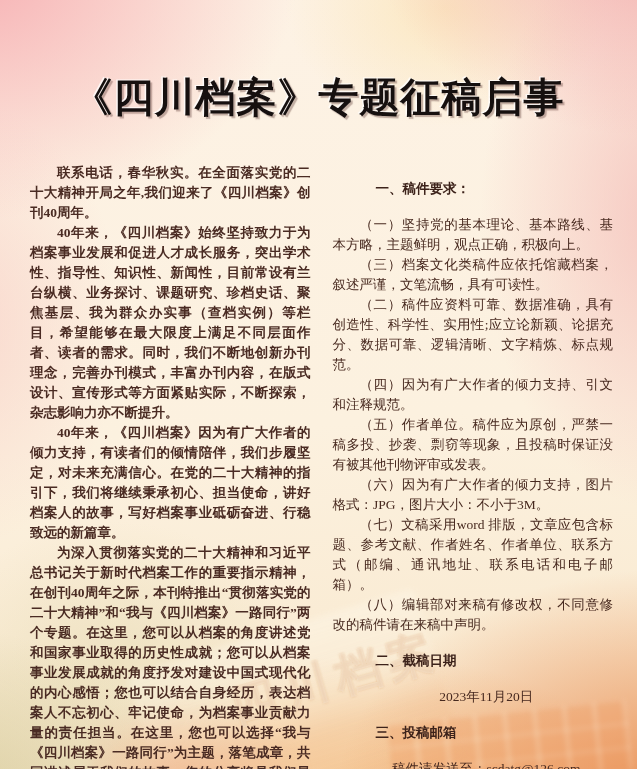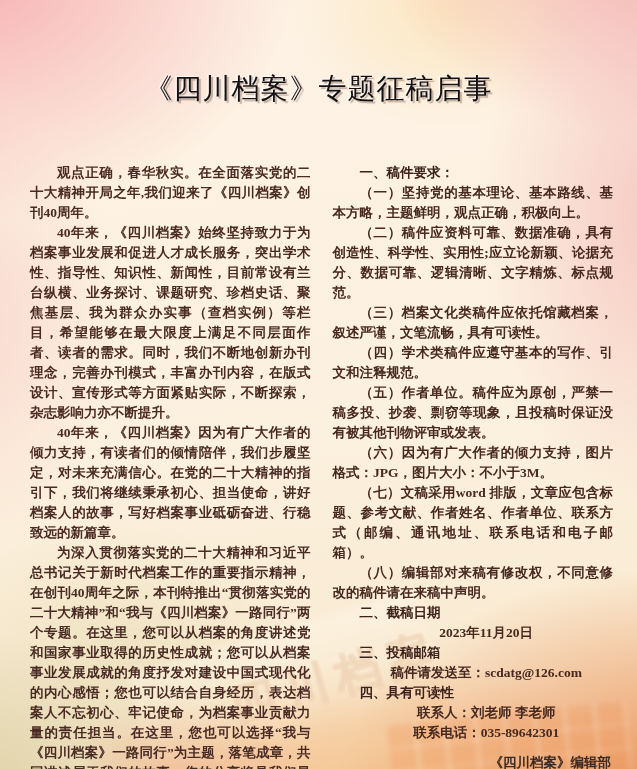--- a/index.html
+++ b/index.html
@@ -56,22 +56,22 @@
     position:absolute; left:90px; top:700px; width:220px; height:120px;
     background: radial-gradient(ellipse at 40% 60%, rgba(238,176,138,.55) 0%, rgba(238,176,138,0) 70%);
     filter: blur(4px);
   }
 
   
   .title {
     position:absolute; top:70px; left:0; right:0;
     text-align:center;
     font-family:"Liberation Serif", serif;
-    font-weight:normal;
-    font-size:28px;
+    font-weight:bold;
+    font-size:40px;
     letter-spacing:1px;
     color:#16100f;
     text-shadow: -1.5px -1px 0 rgba(255,255,255,.75), 2px 2px 1px rgba(95,60,55,.38);
     white-space:nowrap;
   }
 
   
   .content {
     position:absolute; top:163px; left:30px; right:24px;
     display:flex; gap:22px;
@@ -84,23 +84,23 @@
     font-weight:600;
     text-align:justify;
   }
   .col-left p { margin:0; text-indent:2em; }
 
   .col-right {
     font-size:13.5px; line-height:20px;
     color:#47291f;
     text-align:justify;
   }
-  .col-right p { margin:0; text-indent:2em;font-weight:bold; }
+  .col-right p { margin:0; text-indent:2em; }
   .col-right .sec-heading {
-    margin:0; text-indent:2em;
+    margin:16px; text-indent:2em;
     font-family:"Liberation Sans", sans-serif;
     font-weight:bold; font-size:13.5px; line-height:20px;
     color:#3c221a;
     text-align:left;
   }
   .col-right .plain { text-align:center; }
 
   .signature {
     margin:10px 2px 0 0 !important;
     text-indent:0 !important;
@@ -118,32 +118,32 @@
   <div class="photo-magazine"></div>
   <div class="photo-hand"></div>
   <div class="photo-keyboard"></div>
   <div class="watermark">四川档案</div>
 
   <div class="title">《四川档案》专题征稿启事</div>
 
   <div class="content">
 
     <div class="col col-left">
-      <p>观点正确，春华秋实。在全面落实党的二十大精神开局之年,我们迎来了《四川档案》创刊40周年。</p>
+      <p>联系电话，春华秋实。在全面落实党的二十大精神开局之年,我们迎来了《四川档案》创刊40周年。</p>
       <p>40年来，《四川档案》始终坚持致力于为档案事业发展和促进人才成长服务，突出学术性、指导性、知识性、新闻性，目前常设有兰台纵横、业务探讨、课题研究、珍档史话、聚焦基层、我为群众办实事（查档实例）等栏目，希望能够在最大限度上满足不同层面作者、读者的需求。同时，我们不断地创新办刊理念，完善办刊模式，丰富办刊内容，在版式设计、宣传形式等方面紧贴实际，不断探索，杂志影响力亦不断提升。</p>
       <p>40年来，《四川档案》因为有广大作者的倾力支持，有读者们的倾情陪伴，我们步履坚定，对未来充满信心。在党的二十大精神的指引下，我们将继续秉承初心、担当使命，讲好档案人的故事，写好档案事业砥砺奋进、行稳致远的新篇章。</p>
       <p>为深入贯彻落实党的二十大精神和习近平总书记关于新时代档案工作的重要指示精神，在创刊40周年之际，本刊特推出“贯彻落实党的二十大精神”和“我与《四川档案》一路同行”两个专题。在这里，您可以从档案的角度讲述党和国家事业取得的历史性成就；您可以从档案事业发展成就的角度抒发对建设中国式现代化的内心感悟；您也可以结合自身经历，表达档案人不忘初心、牢记使命，为档案事业贡献力量的责任担当。在这里，您也可以选择“我与《四川档案》一路同行”为主题，落笔成章，共同讲述属于我们的故事，您的分享将是我们最珍贵的生日礼物。</p>
     </div>
 
     <div class="col col-right">
       <p class="sec-heading">一、稿件要求：</p>
       <p>（一）坚持党的基本理论、基本路线、基本方略，主题鲜明，观点正确，积极向上。</p>
+      <p>（三）档案文化类稿件应依托馆藏档案，叙述严谨，文笔流畅，具有可读性。</p>
       <p>（二）稿件应资料可靠、数据准确，具有创造性、科学性、实用性;应立论新颖、论据充分、数据可靠、逻辑清晰、文字精炼、标点规范。</p>
-      <p>（三）档案文化类稿件应依托馆藏档案，叙述严谨，文笔流畅，具有可读性。</p>
-      <p>（四）学术类稿件应遵守基本的写作、引文和注释规范。</p>
+      <p>（四）因为有广大作者的倾力支持、引文和注释规范。</p>
       <p>（五）作者单位。稿件应为原创，严禁一稿多投、抄袭、剽窃等现象，且投稿时保证没有被其他刊物评审或发表。</p>
       <p>（六）因为有广大作者的倾力支持，图片格式：JPG，图片大小：不小于3M。</p>
       <p>（七）文稿采用word 排版，文章应包含标题、参考文献、作者姓名、作者单位、联系方式（邮编、通讯地址、联系电话和电子邮箱）。</p>
       <p>（八）编辑部对来稿有修改权，不同意修改的稿件请在来稿中声明。</p>
 
       <p class="sec-heading">二、截稿日期</p>
       <p class="plain">2023年11月20日</p>
 
       <p class="sec-heading">三、投稿邮箱</p>
       <p class="plain">稿件请发送至：scdatg@126.com</p>

